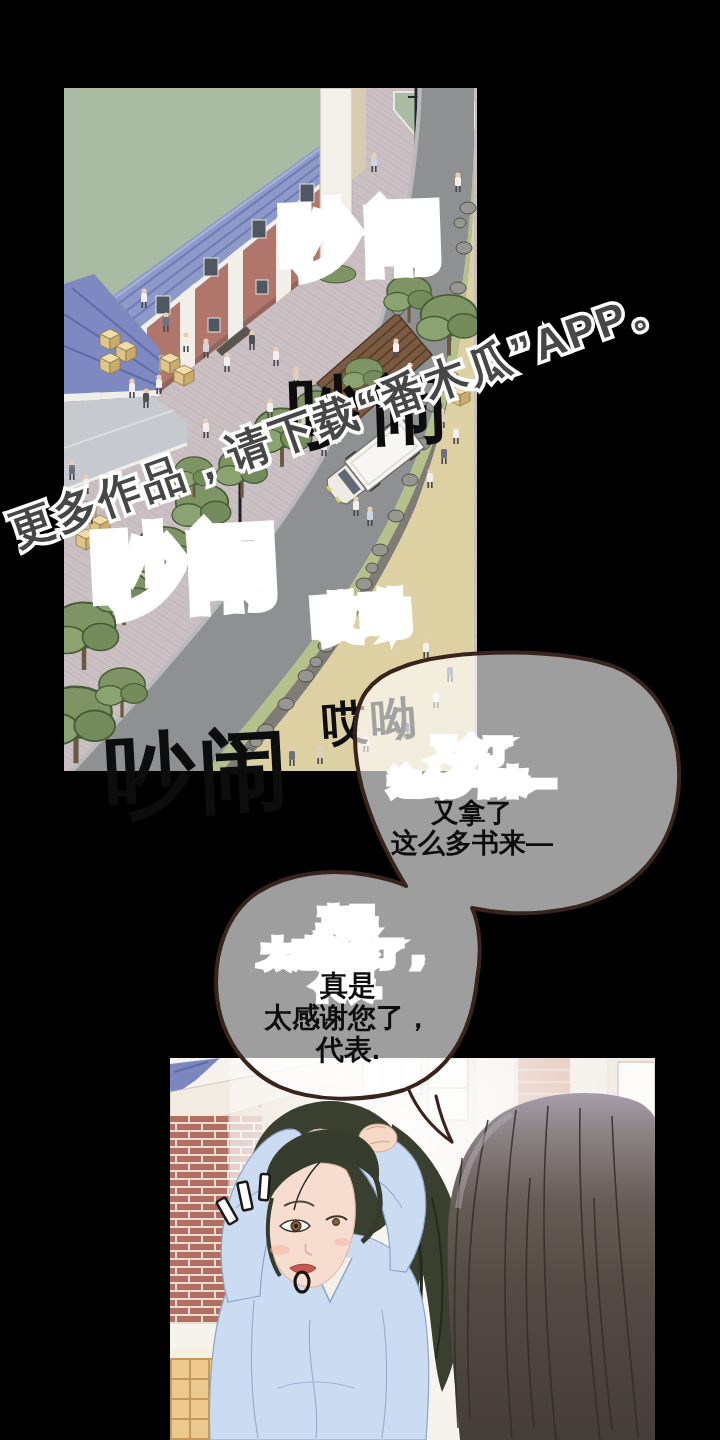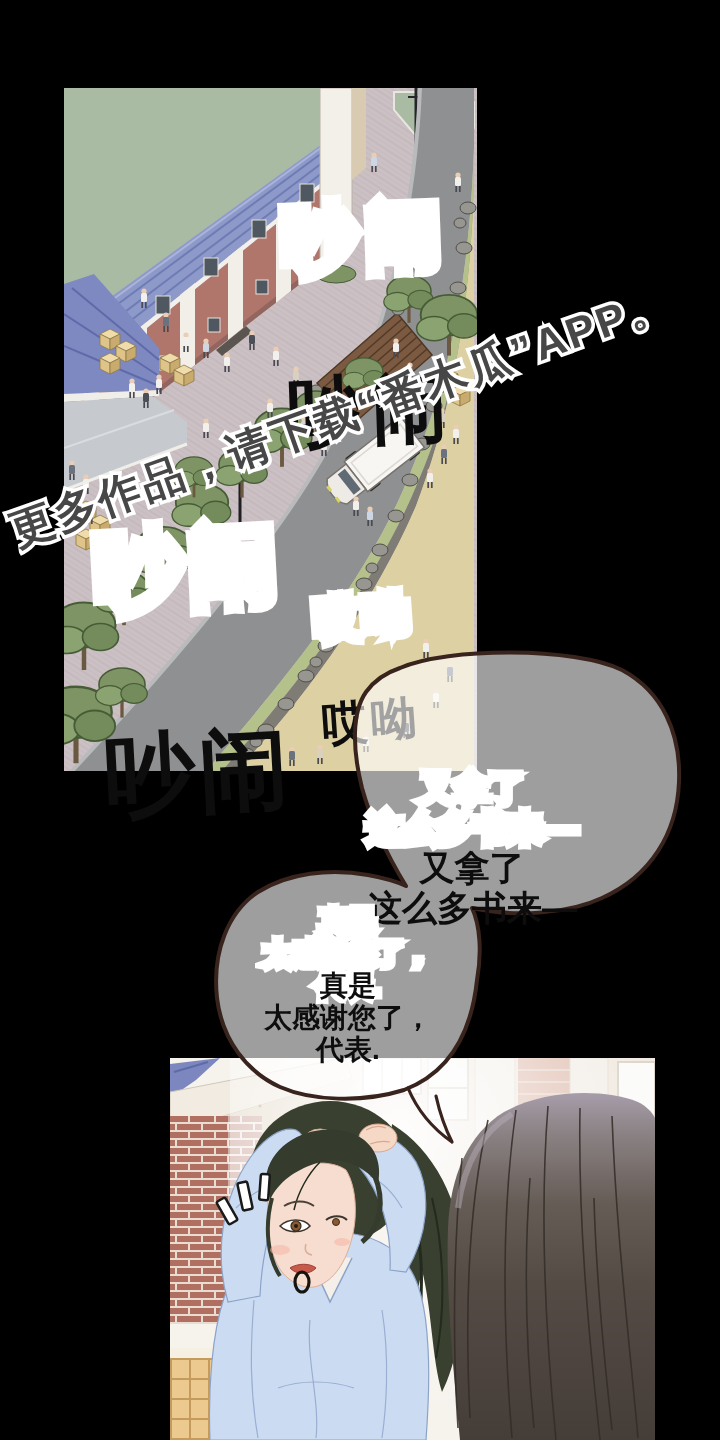--- a/index.html
+++ b/index.html
@@ -12,21 +12,21 @@
   .ol .stroke{position:absolute;left:0;top:0;width:100%;color:#fff;-webkit-text-stroke:11px #fff;display:block;}
   .ol .fill{position:relative;color:#0d0d0d;display:block;}
   #sfx-top{left:286px;top:194px;font-size:76px;letter-spacing:8px;transform:rotate(-2deg);z-index:3;}
   #sfx-bottom{left:102px;top:516px;font-size:90px;letter-spacing:4px;transform:rotate(-3deg);z-index:3;}
   #sfx-aiyo{left:320px;top:590px;font-size:46px;letter-spacing:3px;transform:rotate(-4deg);z-index:3;}
   #watermark{left:12px;top:508px;font-size:43px;letter-spacing:3px;white-space:nowrap;
              transform:rotate(-19.5deg);transform-origin:0 50%;z-index:4;text-align:left;}
   #watermark .stroke{-webkit-text-stroke:7px #fff;}
   #watermark .fill{color:#474747;}
   #bubble-svg{position:absolute;left:200px;top:640px;z-index:5;}
-  #b1text{left:352px;top:768px;width:240px;font-size:35px;z-index:6;}
+  #b1text{left:352px;top:736px;width:240px;font-size:27px;z-index:6;}
   #b2text{left:228px;top:906px;width:240px;font-size:28px;z-index:6;}
   #b1text .stroke,#b2text .stroke{-webkit-text-stroke:9px #fff;}
   .panel svg{display:block;}
 </style>
 </head>
 <body>
 
 <div id="stage">
 
   <div id="panel1" class="panel">

